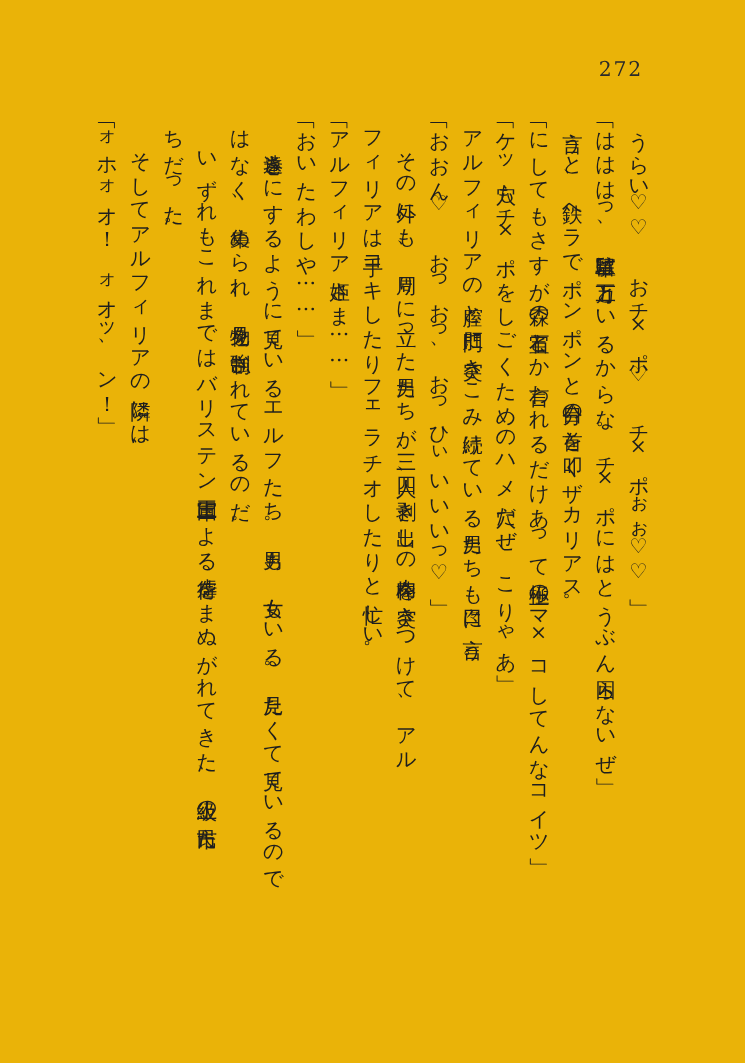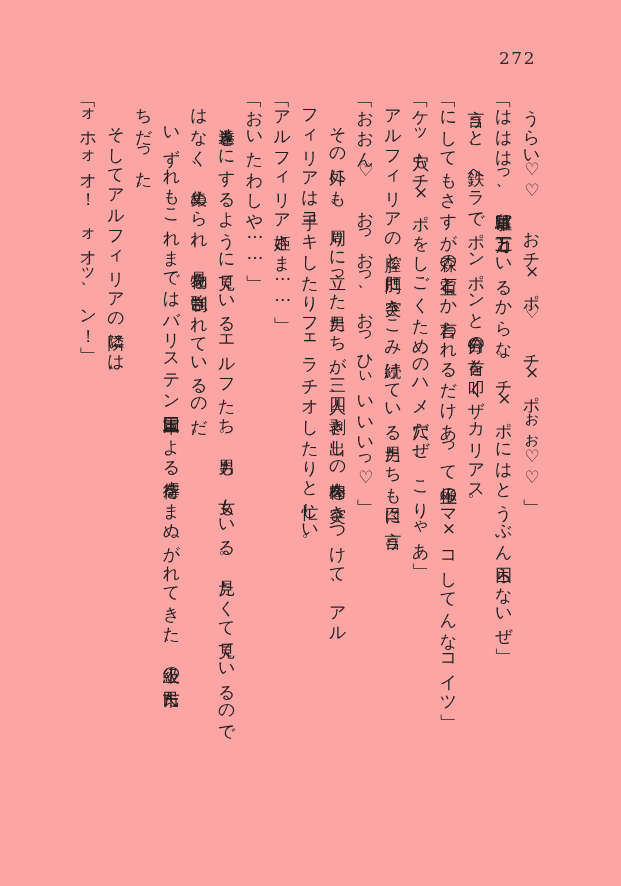--- a/index.html
+++ b/index.html
@@ -41,21 +41,21 @@
     padding: 0;
     white-space: nowrap;
   }
   .text-column.indent {
     text-indent: 18.2px;
   }
 </style>
 </head>
 <body>
 
-<div class="page" style="background: #fca5a5;">
+<div class="page" style="background: #eab308;">
   <div class="page-number">272</div>
   <div class="text-block" id="text-block" style="color: rgb(30, 30, 30);">
       <p class="text-column">うらい♡♡　おチ×ポ♡　チ×ポぉぉ♡♡」</p>
       <p class="text-column">「はははっ、駐留軍は五万といるからな。チ×ポにはとうぶん困らないぜ」</p>
       <p class="text-column">言うと、鉄ヘラでポンポンと自分の首を叩くザカリアス。</p>
       <p class="text-column">「にしてもさすが森の宝石とか言われるだけあって極上のマ×コしてんなコイツ」</p>
       <p class="text-column">「ケッ穴もチ×ポをしごくためのハメ穴だぜ、こりゃあ」</p>
       <p class="text-column">アルフィリアの膣と肛門に突きこみ続けている男たちも口々に言う。</p>
       <p class="text-column">「おおん♡　おっおっ、おっひぃいいいっ♡」</p>
       <p class="text-column indent">その外にも、周りに立った男たちが三、四人、剥き出しの肉棒を突きつけて、アル</p>

